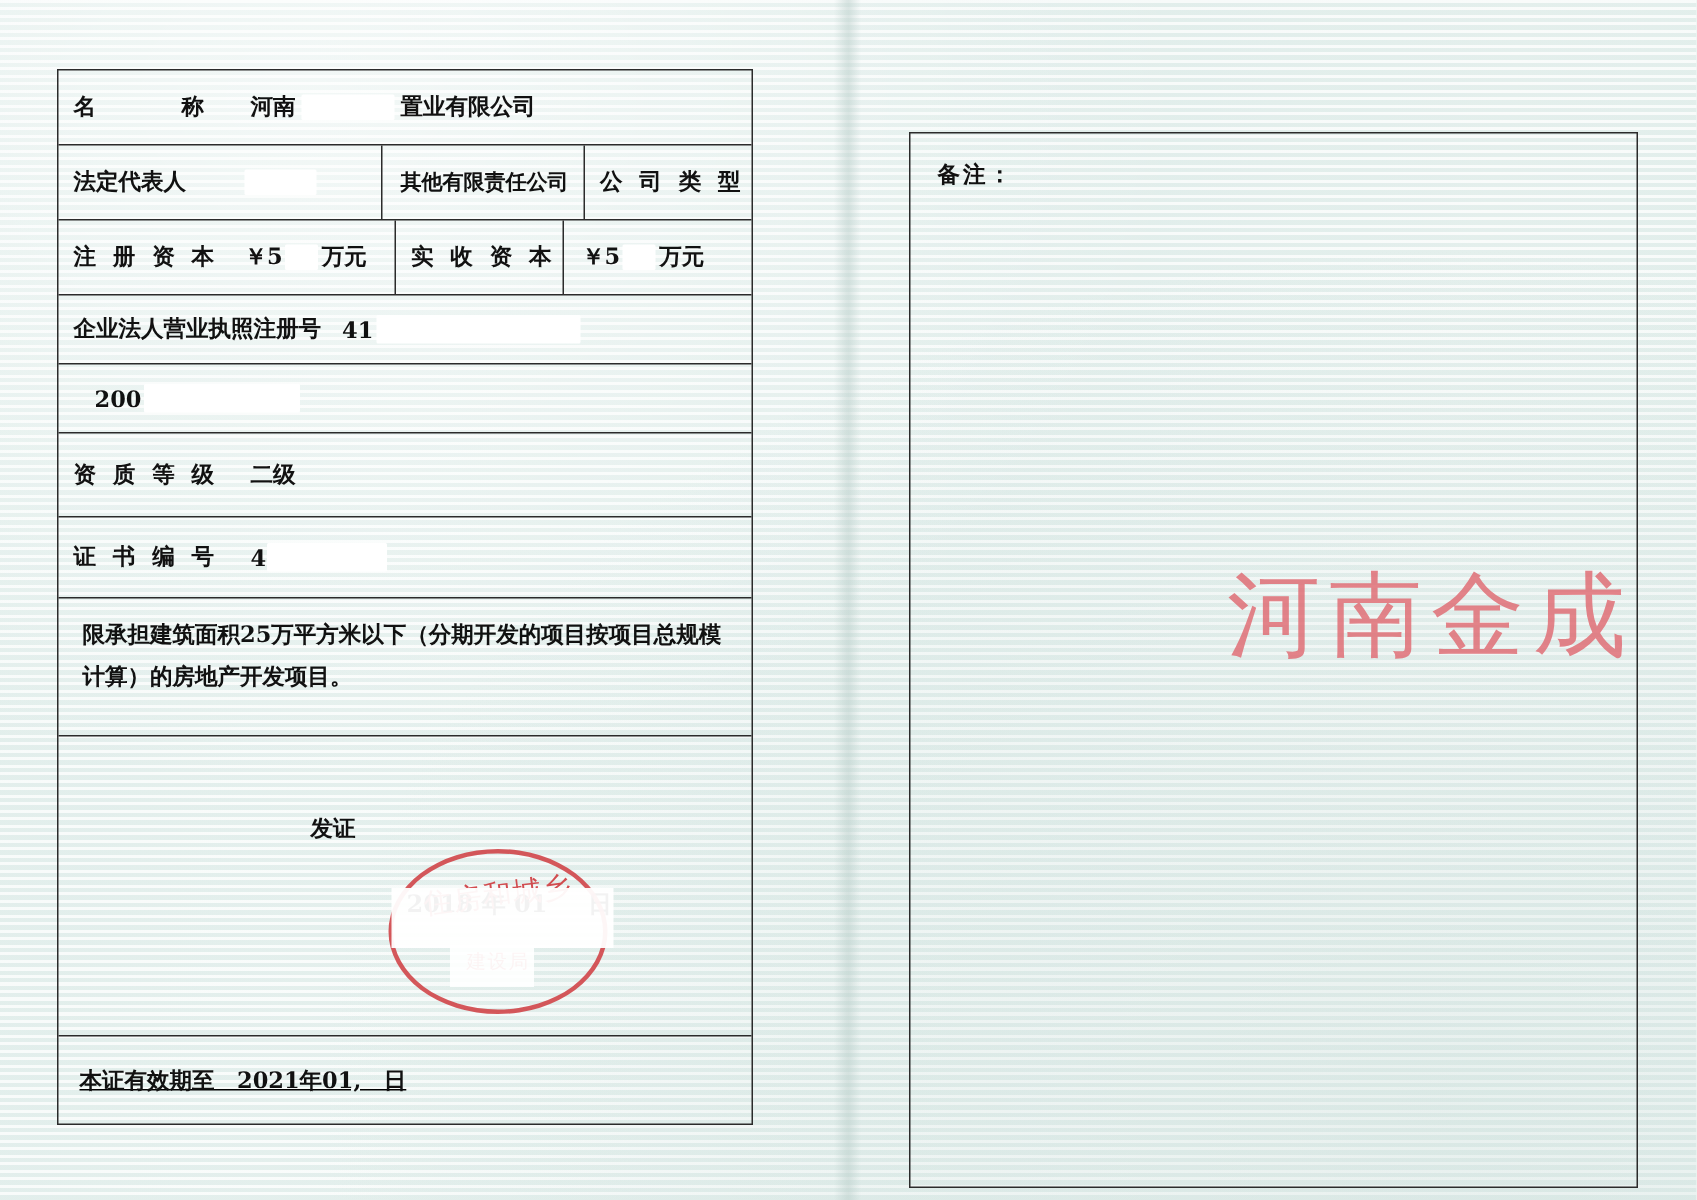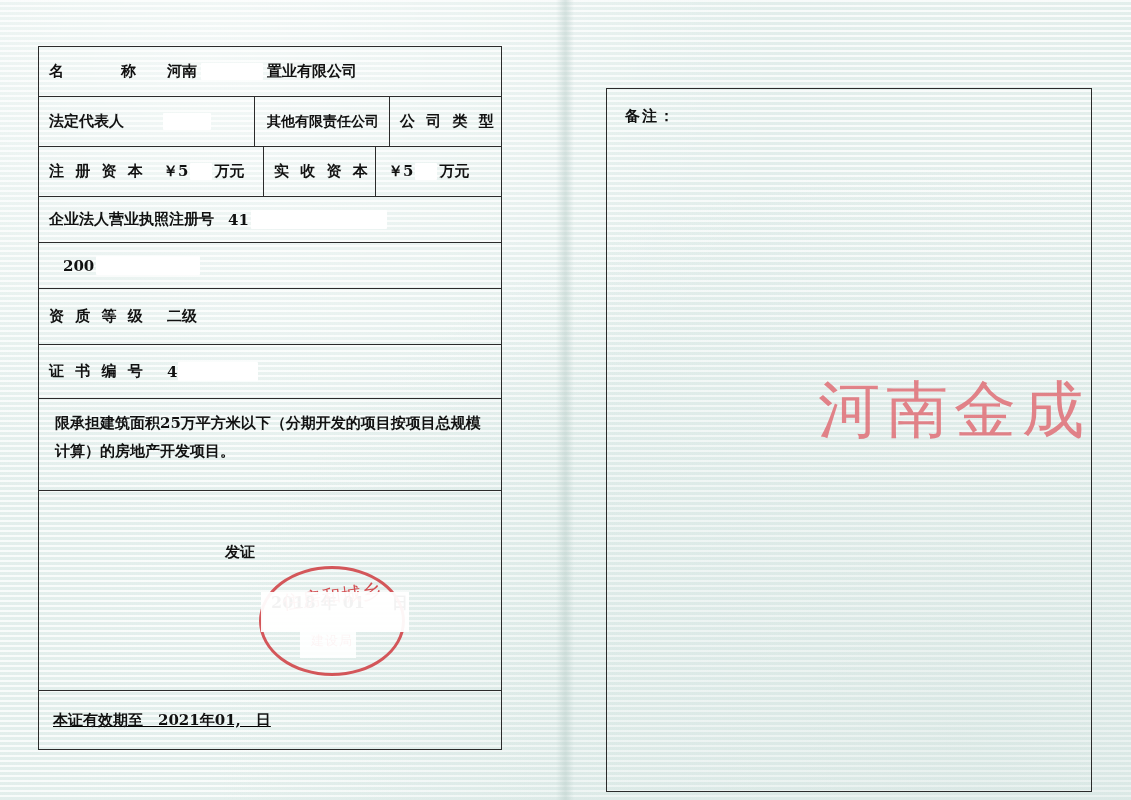--- a/index.html
+++ b/index.html
@@ -121,21 +121,21 @@
     font-weight: 600;
     padding: 10px 16px 0 16px;
   }
   .issue-block {
     position: relative;
     width: 100%;
     height: 100%;
   }
   .issue-line {
     position: absolute;
-    left: 186px;
+    left: 168px;
     top: 52px;
     font-size: 15px;
     font-weight: 600;
     color: #111;
     white-space: nowrap;
   }
   .date-line {
     position: absolute;
     left: 232px;
     top: 102px;

